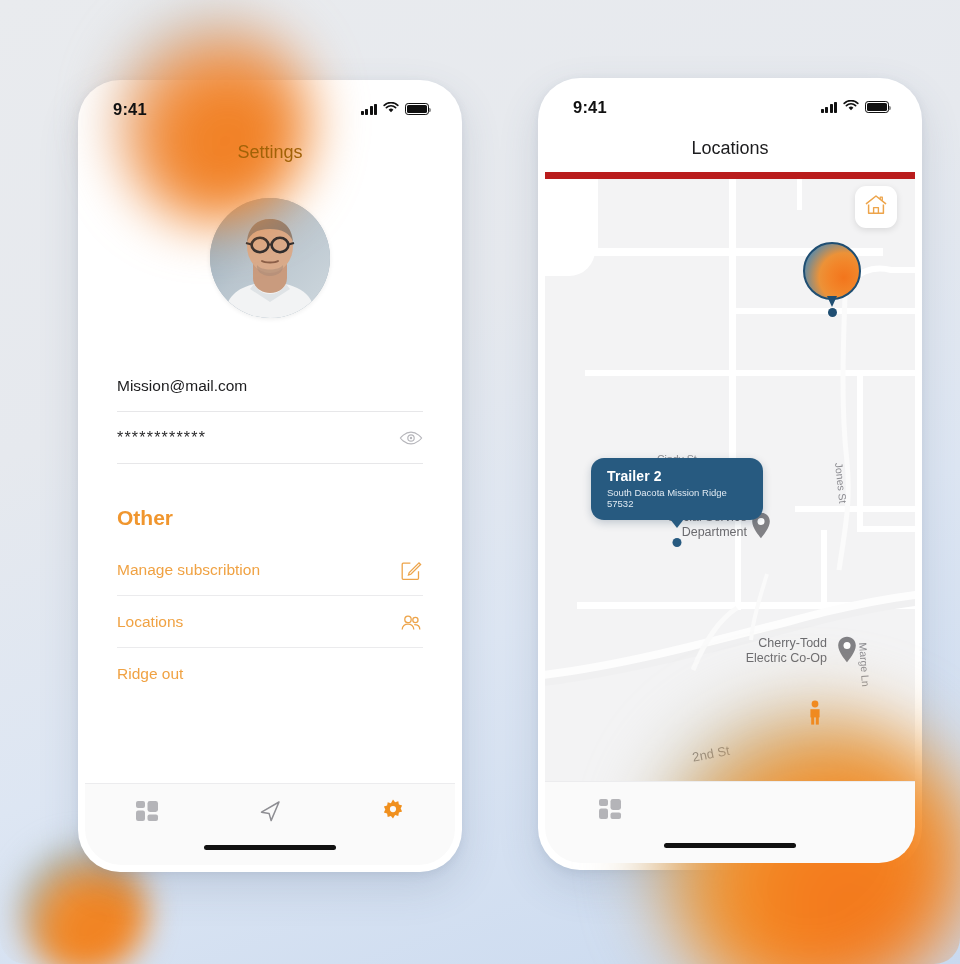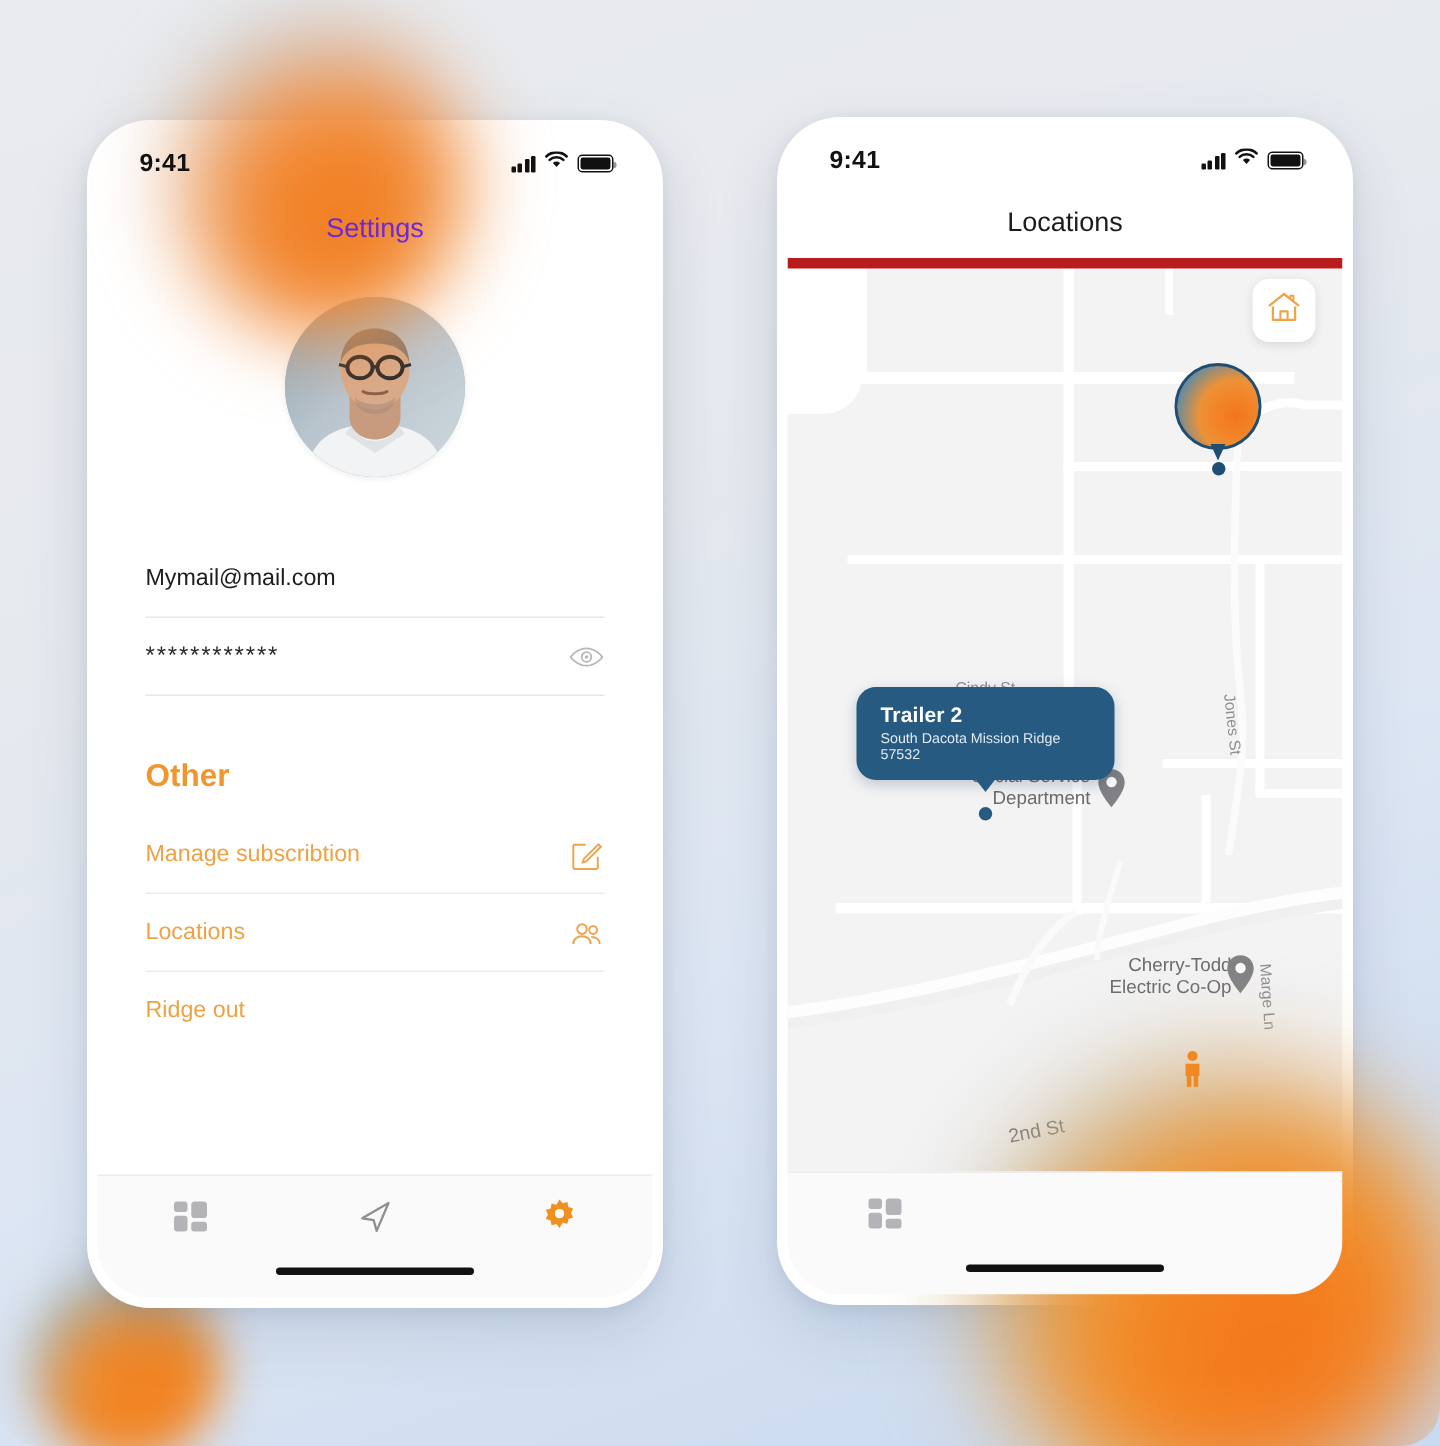--- a/index.html
+++ b/index.html
@@ -34,20 +34,21 @@
     filter: blur(34px);
   }
 
   
   .phone {
     position: absolute;
     background: #ffffff;
     border-radius: 42px;
     box-shadow: 0 16px 40px rgba(70,90,120,.16), 0 3px 10px rgba(70,90,120,.10);
     overflow: hidden;
+    margin-left: 20px;
   }
   #phone-settings { left: 58px; top: 80px; width: 384px; height: 792px; }
   #phone-locations { left: 518px; top: 78px; width: 384px; height: 792px; }
 
   .screen { position: absolute; inset: 7px; border-radius: 36px; overflow: hidden; background: #fff; }
 
   
   .statusbar {
     height: 44px; display: flex; align-items: center;
     justify-content: space-between; padding: 0 26px 0 28px;
@@ -58,21 +59,21 @@
   .sig { display: flex; align-items: flex-end; gap: 1.6px; height: 11px; }
   .sig i { display: block; width: 2.8px; background: #111; border-radius: .8px; }
   .sig i:nth-child(1){height:4px;} .sig i:nth-child(2){height:6px;}
   .sig i:nth-child(3){height:8.5px;} .sig i:nth-child(4){height:11px;}
   .batt { width: 24px; height: 11.5px; border: 1.4px solid #111; border-radius: 3.2px; position: relative; padding: 1.2px; }
   .batt::after { content:""; position:absolute; right:-3.4px; top:3.4px; width:2px; height:4.4px;
                  background:#111; border-radius:0 1.5px 1.5px 0; opacity:.45; }
   .batt i { display:block; height:100%; width:100%; background:#111; border-radius:1.6px; }
 
   
-  .nav-title { text-align: center; font-size: 18px; color: #6d28d9; padding-top: 11px; position: relative; z-index: 5; }
+  .nav-title { text-align: center; font-size: 18px; color: #a16207; padding-top: 11px; position: relative; z-index: 5; }
   .avatar-wrap { display: flex; justify-content: center; margin-top: 35px; }
   .avatar {
     width: 120px; height: 120px; border-radius: 50%;
     overflow: hidden; position: relative; background: #9fb0bd;
     box-shadow: 0 1px 5px rgba(0,0,0,.08);
   }
   .field-list { margin: 42px 32px 0 32px; }
   .field {
     height: 52px; display: flex; align-items: center; justify-content: space-between;
     border-bottom: 1px solid #e7e7e9;
@@ -208,21 +209,21 @@
             <ellipse cx="70" cy="47" rx="8.4" ry="7.2" fill="none" stroke="#2b2b2e" stroke-width="2.6"></ellipse>
             <path d="M58.4 46.5h3.2M36 45l5.6 1.5M84 45l-5.6 1.5" stroke="#2b2b2e" stroke-width="2.2" fill="none"></path>
             <path d="M52 63c3 2 13 2 16 0" stroke="#8a5f48" stroke-width="2" fill="none" stroke-linecap="round"></path>
             <path d="M47 67c4 6 22 6 26 0 1 5-4 11-13 11s-14-6-13-11Z" fill="#a98b78" opacity=".55"></path>
           </svg>
         </div>
       </div>
 
       <div class="field-list">
         <div class="field">
-          <span class="field-val">Mymail@mail.com</span>
+          <span class="field-val">Mission@mail.com</span>
         </div>
         <div class="field">
           <span class="field-pass">************</span>
           <span class="eye">
             <svg width="24" height="16" viewBox="0 0 24 16">
                 <path d="M1.4 8S5.6 2.2 12 2.2 22.6 8 22.6 8 18.4 13.8 12 13.8 1.4 8 1.4 8Z" fill="none" stroke="#b6b6bb" stroke-width="1.2"></path>
                 <circle cx="12" cy="8" r="3.2" fill="none" stroke="#b6b6bb" stroke-width="1.2"></circle>
                 <circle cx="12" cy="8" r="1.2" fill="#b6b6bb"></circle>
               </svg>
           </span>
@@ -342,21 +343,21 @@
           <div>Social Service</div>
           <div>Department</div>
         </div>
         <span class="pin" style="left:206px; top:342px;">
           <svg width="20" height="27" viewBox="0 0 20 27">
               <path d="M10 .8C5 .8 1.2 4.6 1.2 9.5c0 6.2 7.1 14.6 8.8 16.7 1.7-2.1 8.8-10.5 8.8-16.7C18.8 4.6 15 .8 10 .8Z" fill="#818185"></path>
               <circle cx="10" cy="9.4" r="3.5" fill="#fff"></circle>
             </svg>
         </span>
 
-        <div class="poi" style="left:140px; top:466px; width:156px;">
+        <div class="poi" style="left:126px; top:466px; width:156px;">
           <div>Cherry-Todd</div>
           <div>Electric Co-Op</div>
         </div>
         <span class="pin" style="left:292px; top:466px;">
           <svg width="20" height="27" viewBox="0 0 20 27">
               <path d="M10 .8C5 .8 1.2 4.6 1.2 9.5c0 6.2 7.1 14.6 8.8 16.7 1.7-2.1 8.8-10.5 8.8-16.7C18.8 4.6 15 .8 10 .8Z" fill="#818185"></path>
               <circle cx="10" cy="9.4" r="3.5" fill="#fff"></circle>
             </svg>
         </span>
 

